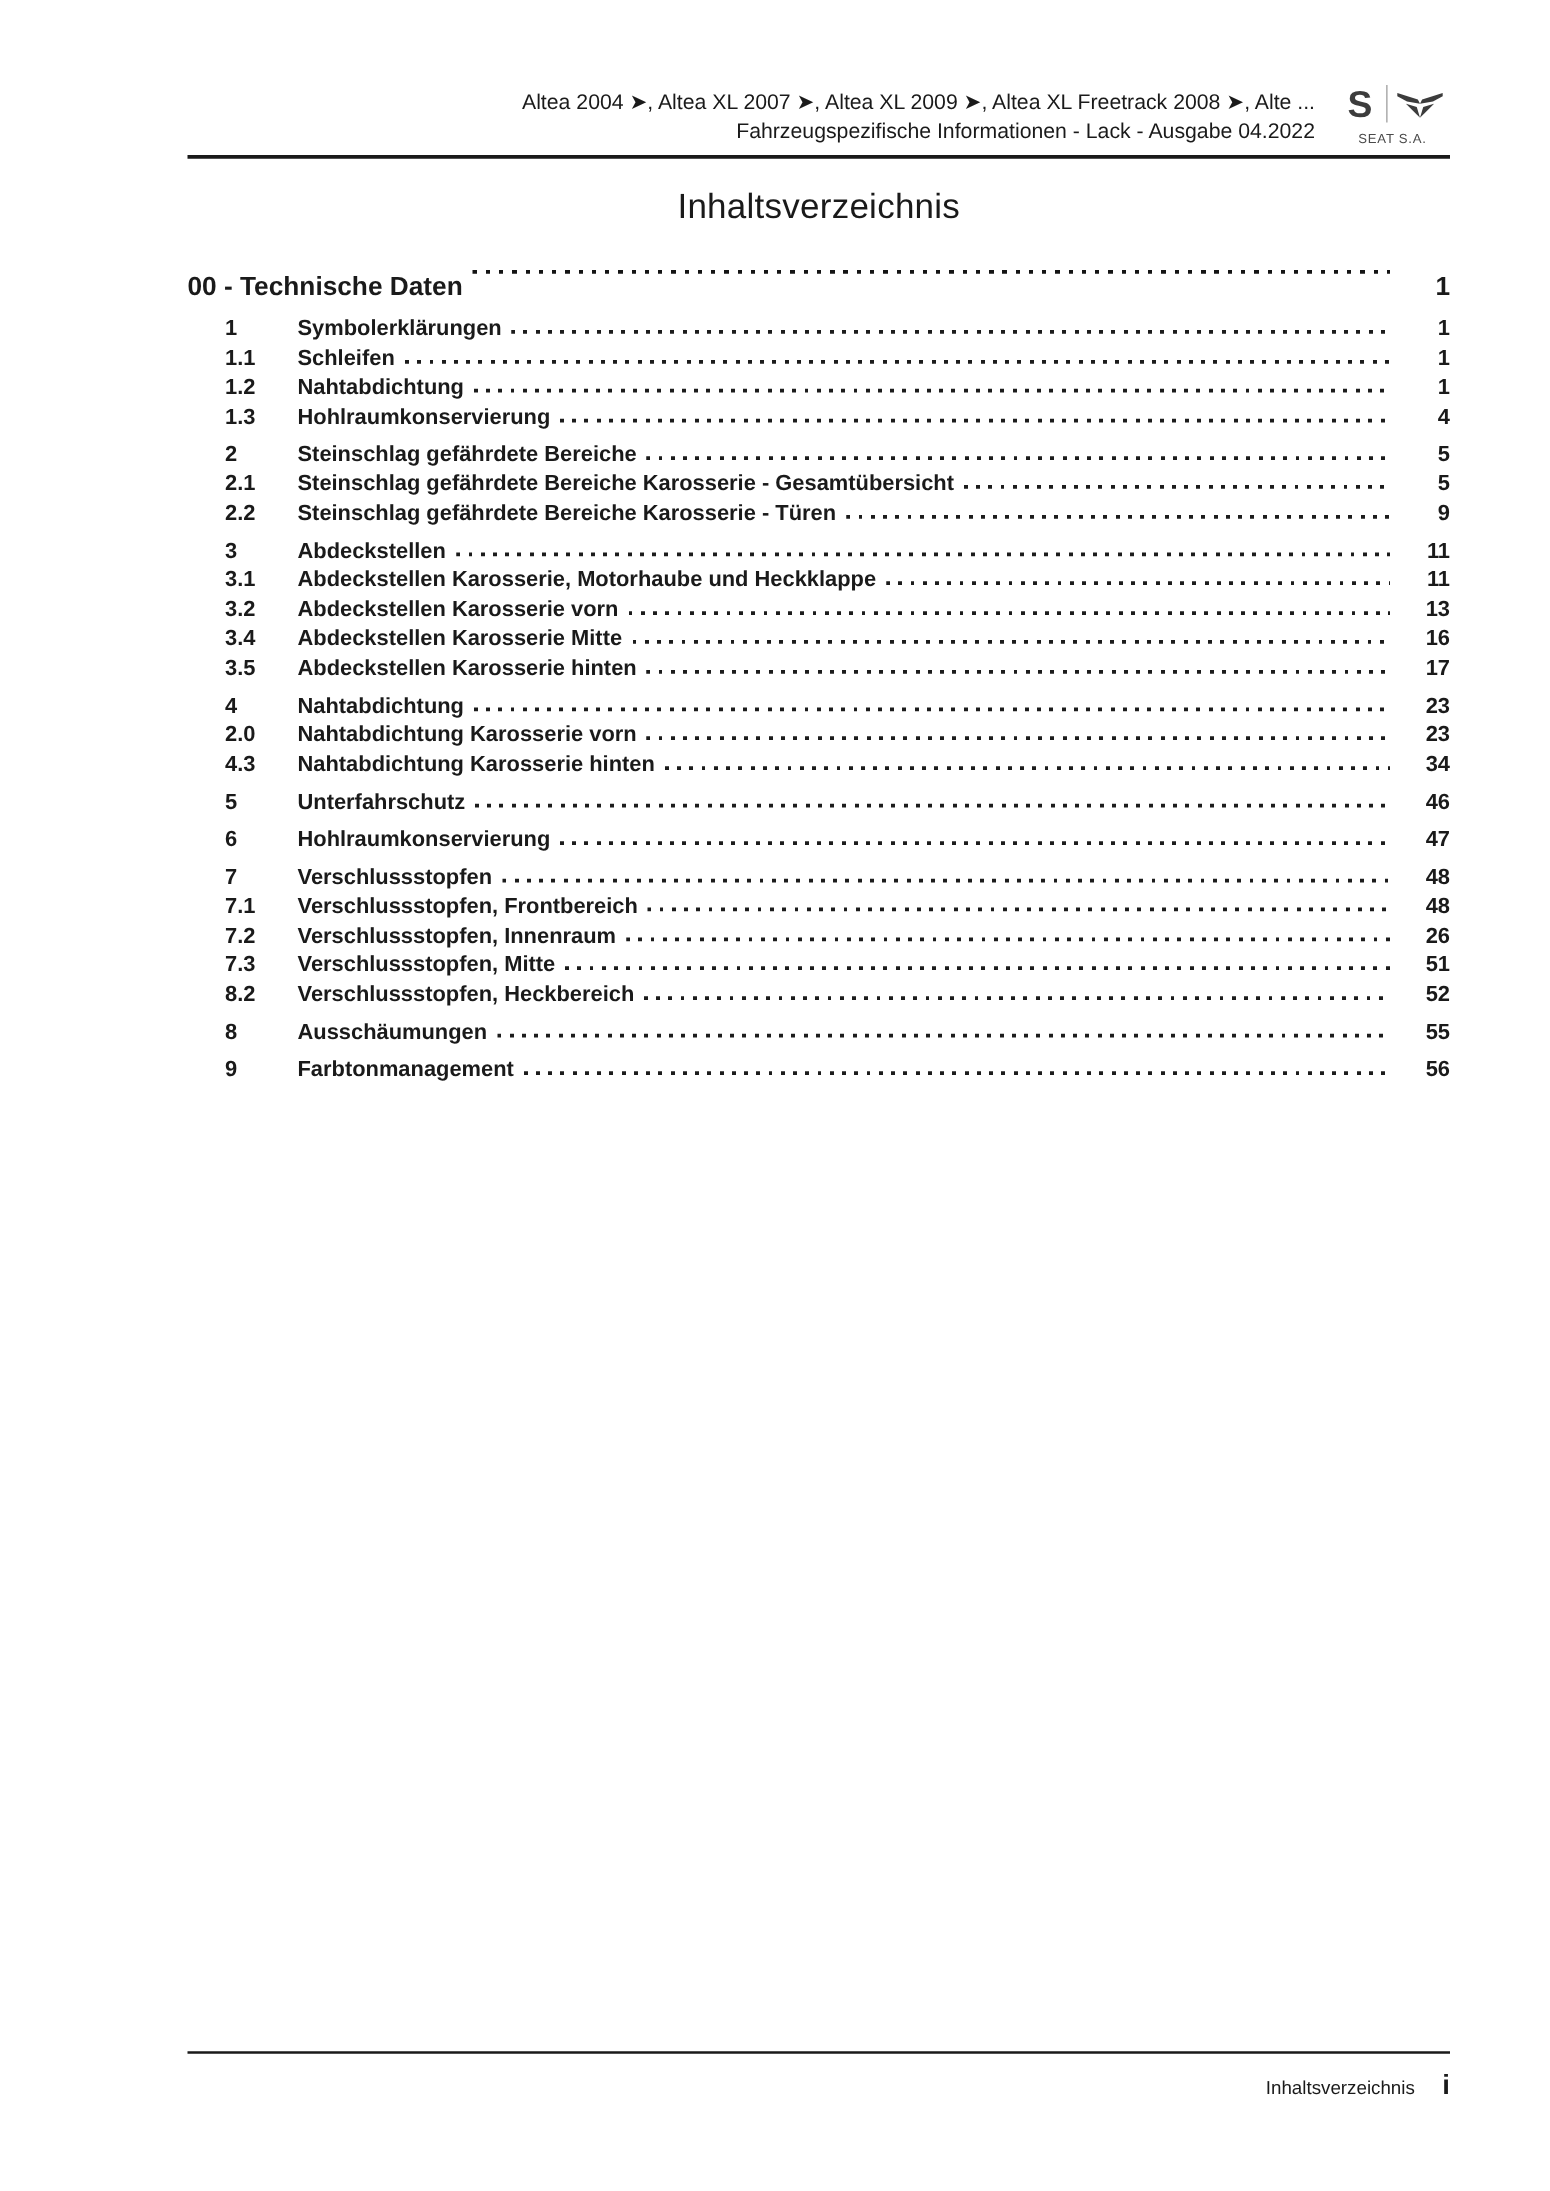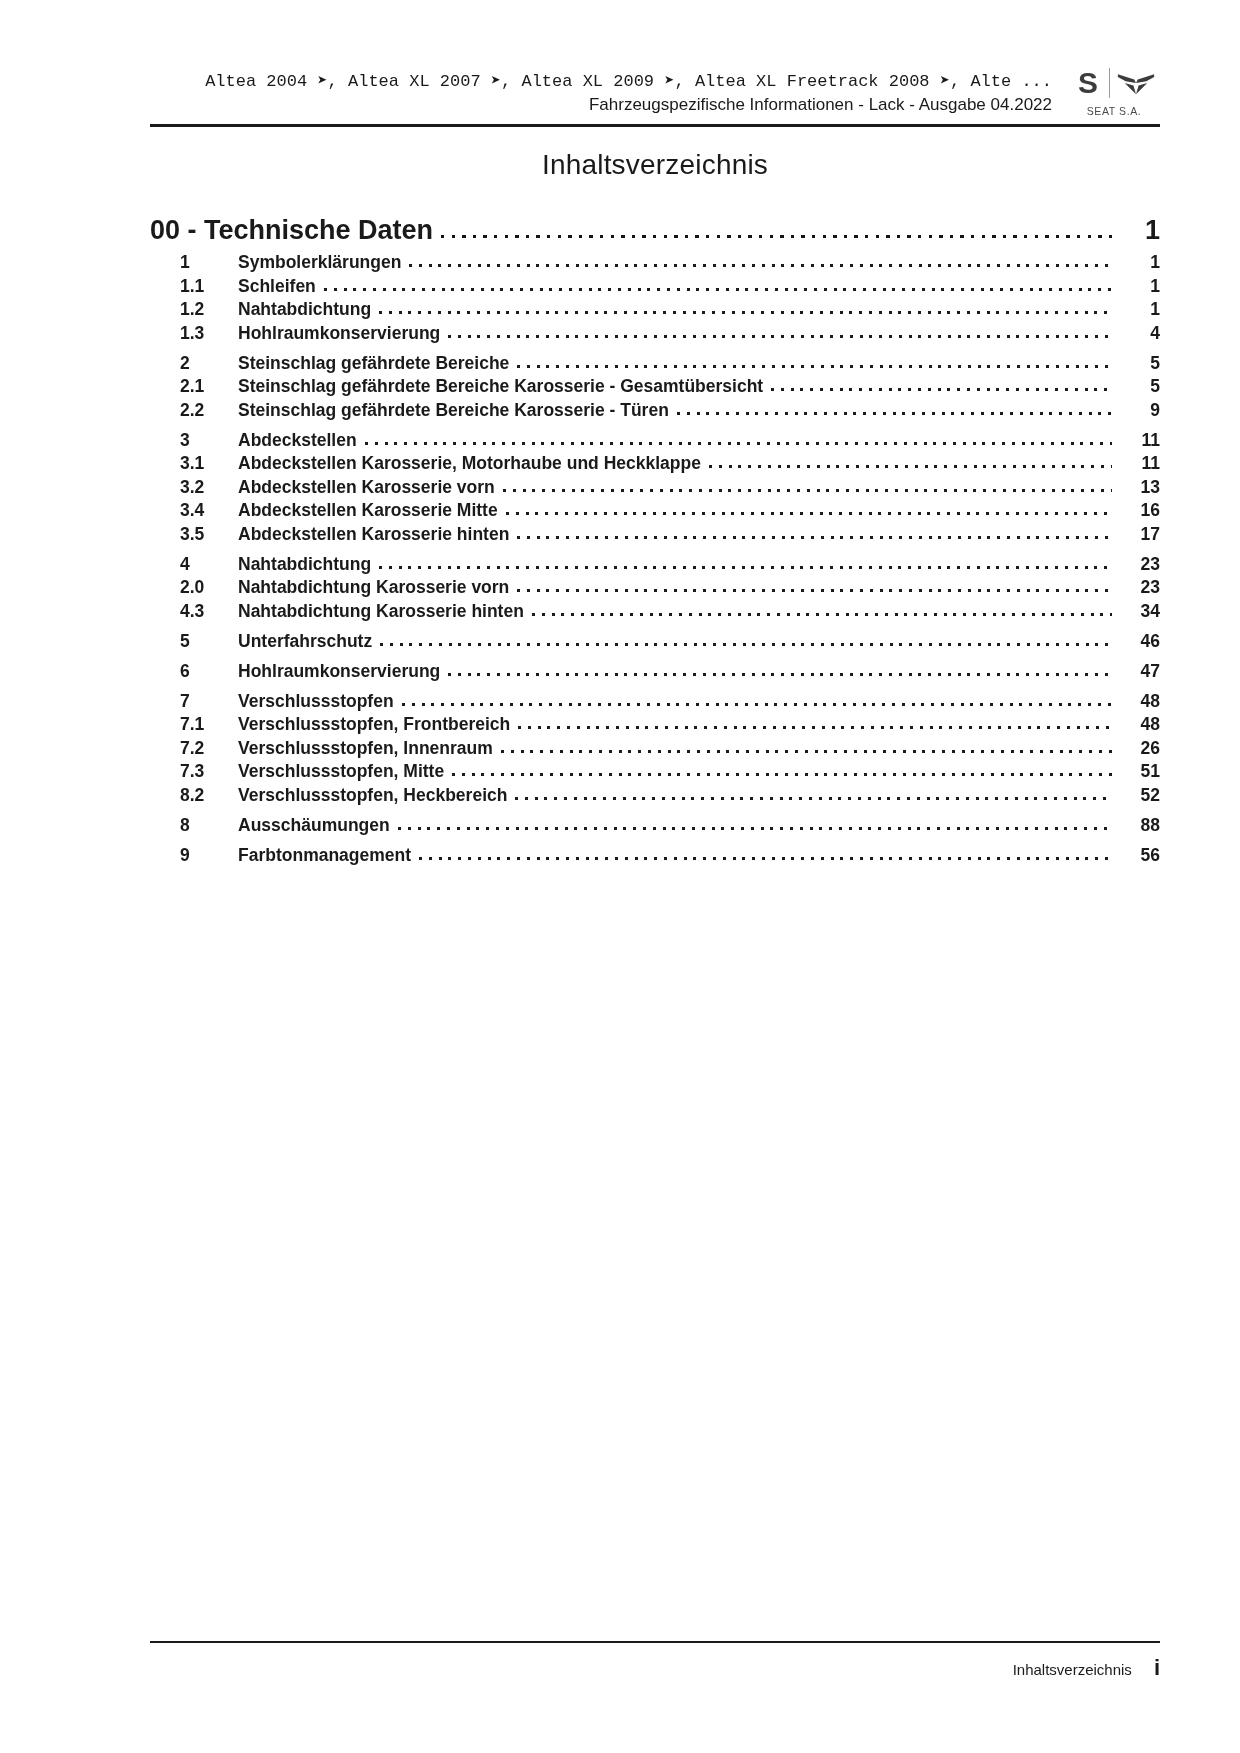--- a/index.html
+++ b/index.html
@@ -7,42 +7,42 @@
     width:1240px;height:1753px;position:relative;overflow:hidden;
     font-family:"Liberation Sans","DejaVu Sans",sans-serif;
     color:#1a1a1a;-webkit-font-smoothing:antialiased;
   }
   .page{position:absolute;inset:0;}
   .content{margin:0 80px 0 150px;}
 
   
   .hdr{display:flex;align-items:flex-start;padding-top:66px;}
   .hdr-text{flex:1 1 auto;text-align:right;font-size:17px;line-height:23px;padding-top:4px;}
-  .hdr-text .models{white-space:nowrap;font-family:Liberation Mono, monospace;}
+  .hdr-text .models{white-space:nowrap;}
   .logo-block{flex:0 0 auto;width:92px;margin-left:16px;text-align:center;}
   .logo-row{display:flex;align-items:center;justify-content:center;gap:7px;height:34px;}
   .logo-divider{width:1px;height:30px;background:#9a9a9a;}
   .logo-caption{font-size:10.5px;font-weight:normal;letter-spacing:0.6px;color:#4a4a4a;margin-top:5px;}
   .hdr-rule{height:3px;background:#1a1a1a;margin-top:7px;}
 
   
   .title{font-size:28px;font-weight:400;text-align:center;margin:22px 0 36px 0;letter-spacing:0.2px;}
 
   
   .toc{font-size:17.5px;}
   .row{display:flex;align-items:baseline;line-height:21px;margin-top:2.5px;}
   .row .num{flex:0 0 58px;margin-left:30px;}
   .row .label{flex:0 0 auto;white-space:nowrap;}
   .row .leader{
     flex:1 1 20px;min-width:16px;height:3px;align-self:baseline;
     margin:0 8px 0 8px;position:relative;top:-1px;
     background-image:repeating-linear-gradient(90deg,#1c1c1c 0 3px,transparent 3px 9.8px);
   }
   .row .pg{flex:0 0 40px;text-align:right;}
-  .row.level0{font-size:27px;font-weight:bold;margin-top:14px;line-height:26px;}
+  .row.level0{font-size:21px;font-weight:bold;margin-top:14px;line-height:26px;align-items:center;}
   .row.level0 .leader{background-image:repeating-linear-gradient(90deg,#141414 0 3.4px,transparent 3.4px 10.6px);height:3.4px;}
   .row.level1{font-weight:bold;margin-top:9px;}
   .row.level2{font-weight:700;}
 
   
   .footer{position:absolute;left:150px;right:80px;top:1641px;}
   .footer-rule{height:2px;background:#1a1a1a;}
   .footer-line{display:flex;justify-content:flex-end;align-items:baseline;gap:22px;margin-top:12px;}
   .footer-line .sect{font-size:15px;}
   .footer-line .roman{font-size:22px;font-weight:bold;}
@@ -219,21 +219,21 @@
         <div class="row level2">
           <span class="num">8.2</span>
           <span class="label">Verschlussstopfen, Heckbereich</span>
           <span class="leader"></span>
           <span class="pg">52</span>
         </div>
         <div class="row level1">
           <span class="num">8</span>
           <span class="label">Ausschäumungen</span>
           <span class="leader"></span>
-          <span class="pg">88</span>
+          <span class="pg">55</span>
         </div>
         <div class="row level1">
           <span class="num">9</span>
           <span class="label">Farbtonmanagement</span>
           <span class="leader"></span>
           <span class="pg">56</span>
         </div>
       </main>
 
   </div>

